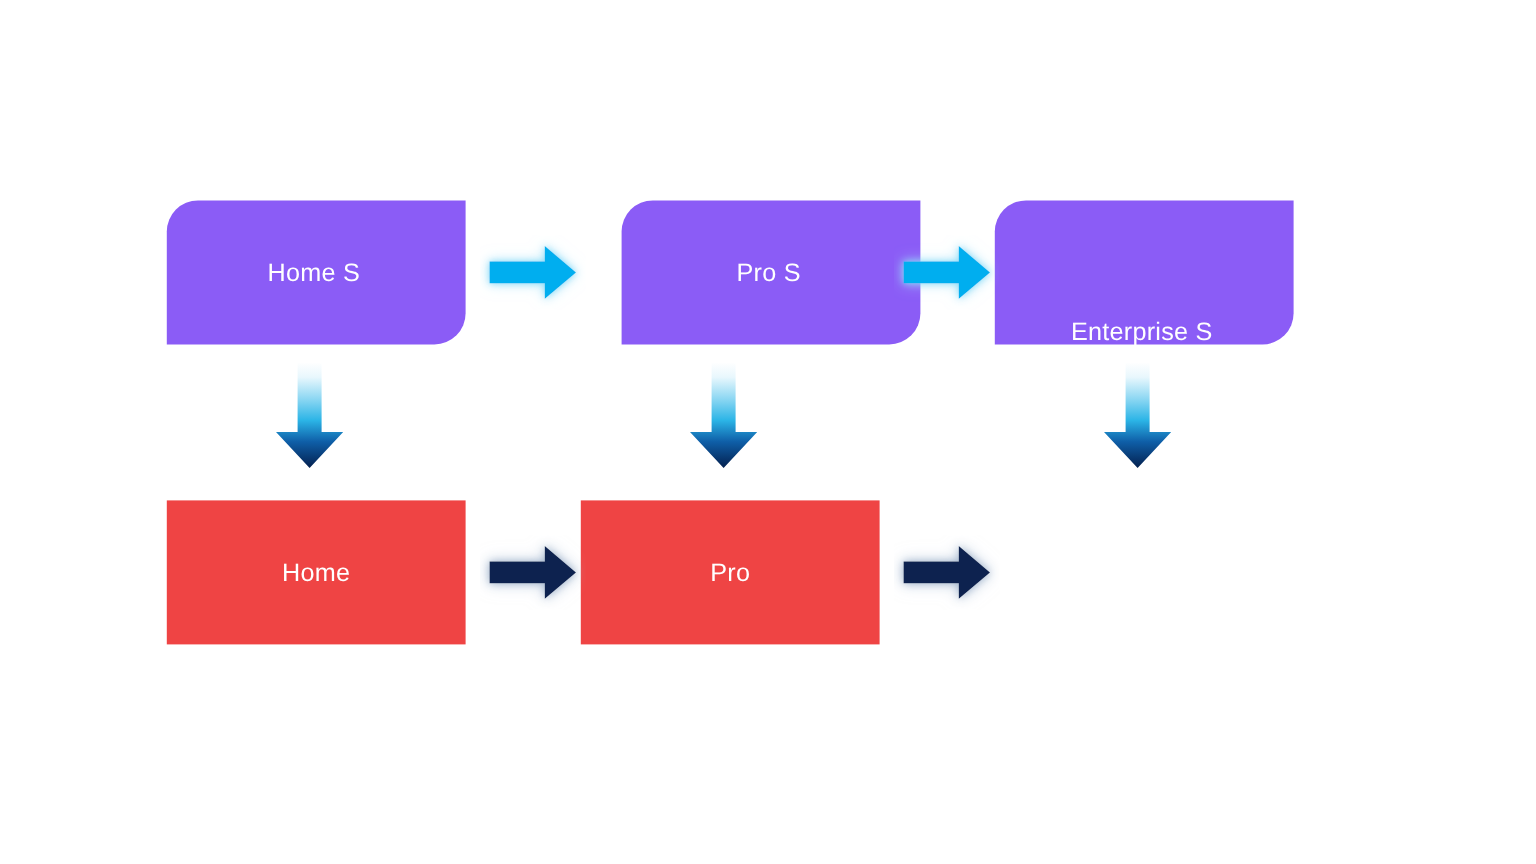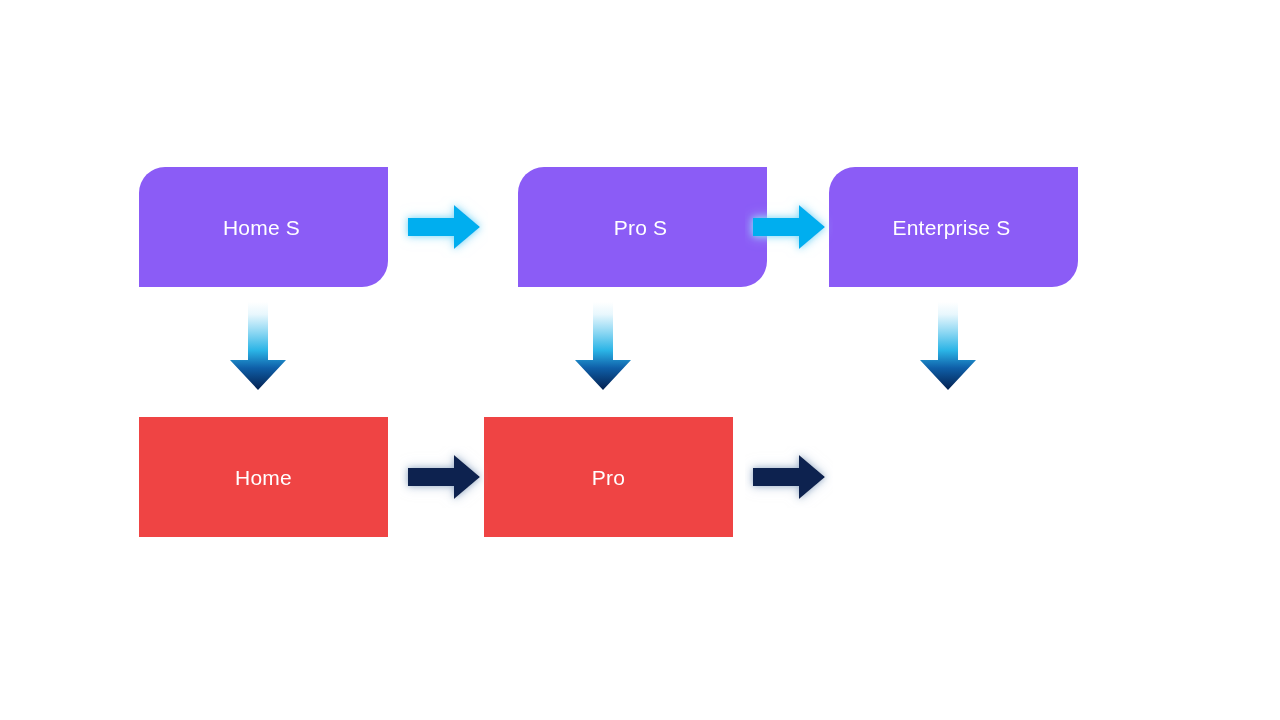--- a/index.html
+++ b/index.html
@@ -48,21 +48,21 @@
   }
   
   .node.navy {
     background: #ef4444;
     border-radius: 0;
   }
 
   
   .node.n-home-s       { left: 139px; top: 167px; width: 249px; height: 120px; }
   .node.n-pro-s        { left: 484px; top: 167px; width: 249px; height: 120px; margin-left: 34px; }
-  .node.n-enterprise-s { left: 829px; top: 167px; width: 249px; height: 120px; }
+  .node.n-enterprise-s { left: 829px; top: 167px; width: 249px; height: 120px; align-items: flex-end; }
 
   
   .node.cyan .node-label { transform: translateX(-2px); }
 
   
   .node.n-home       { left: 139px; top: 417px; width: 249px; height: 120px; }
   .node.n-pro        { left: 484px; top: 417px; width: 249px; height: 120px; }
   .node.n-enterprise { left: 829px; top: 417px; width: 249px; height: 120px; }
 
   

